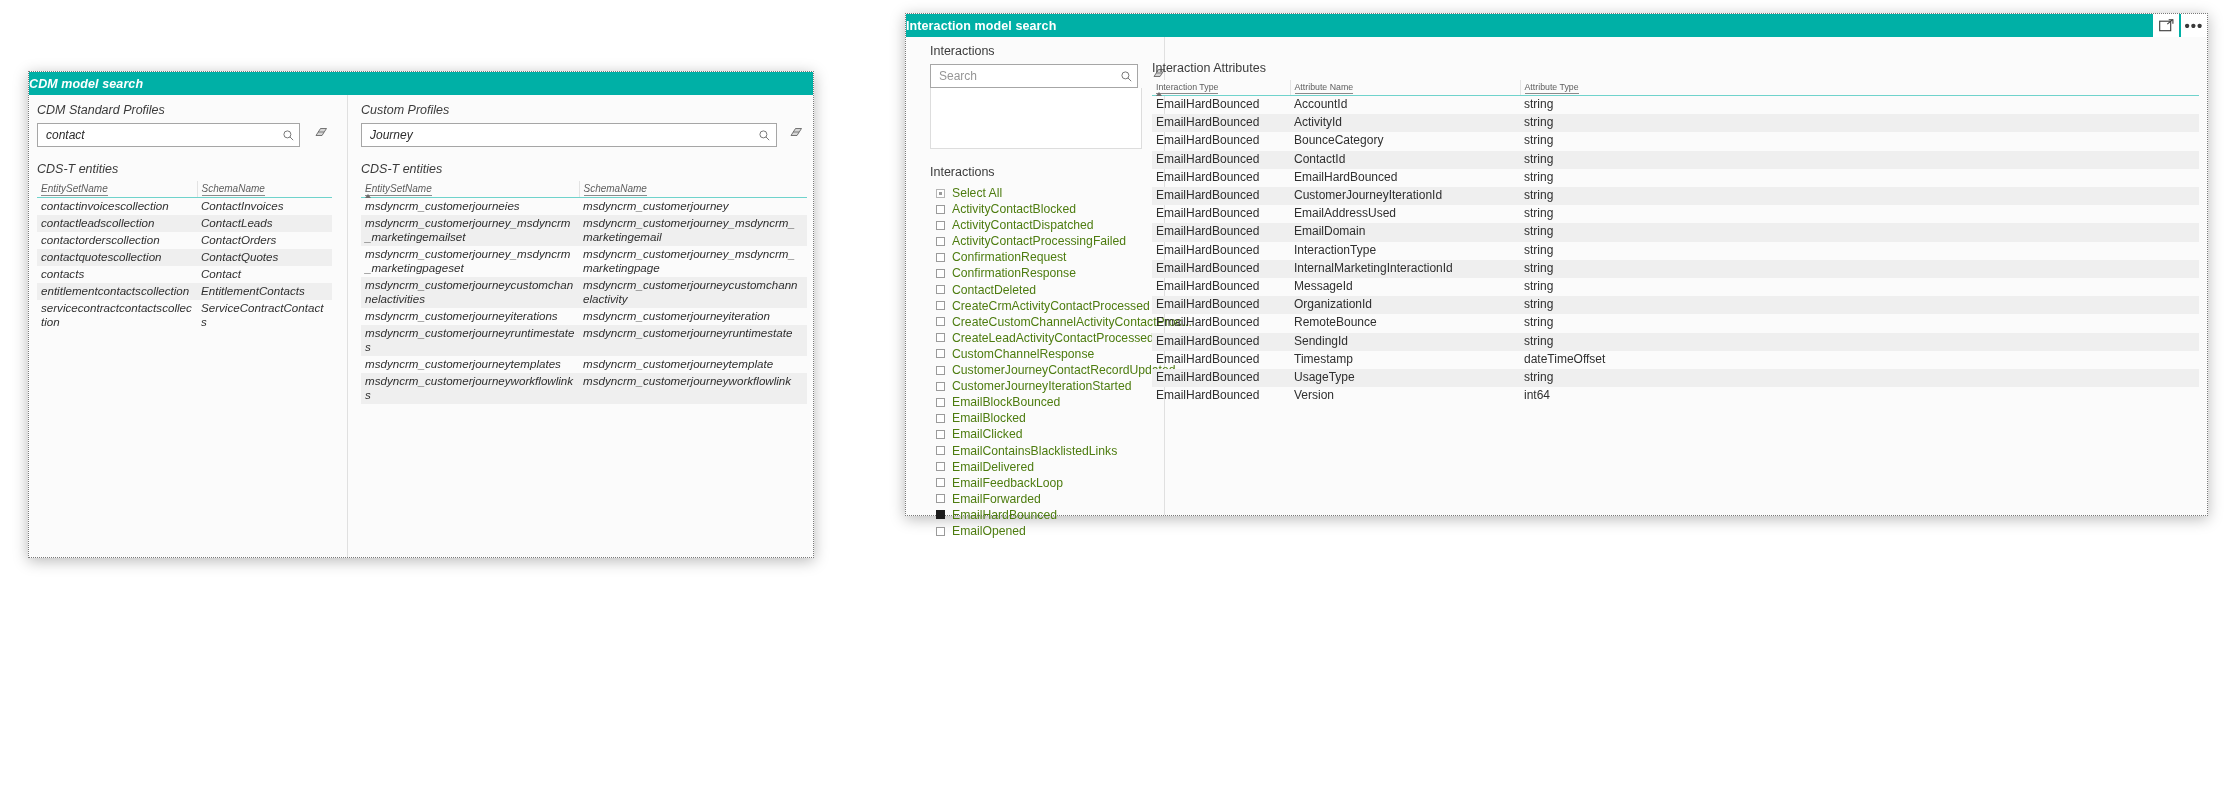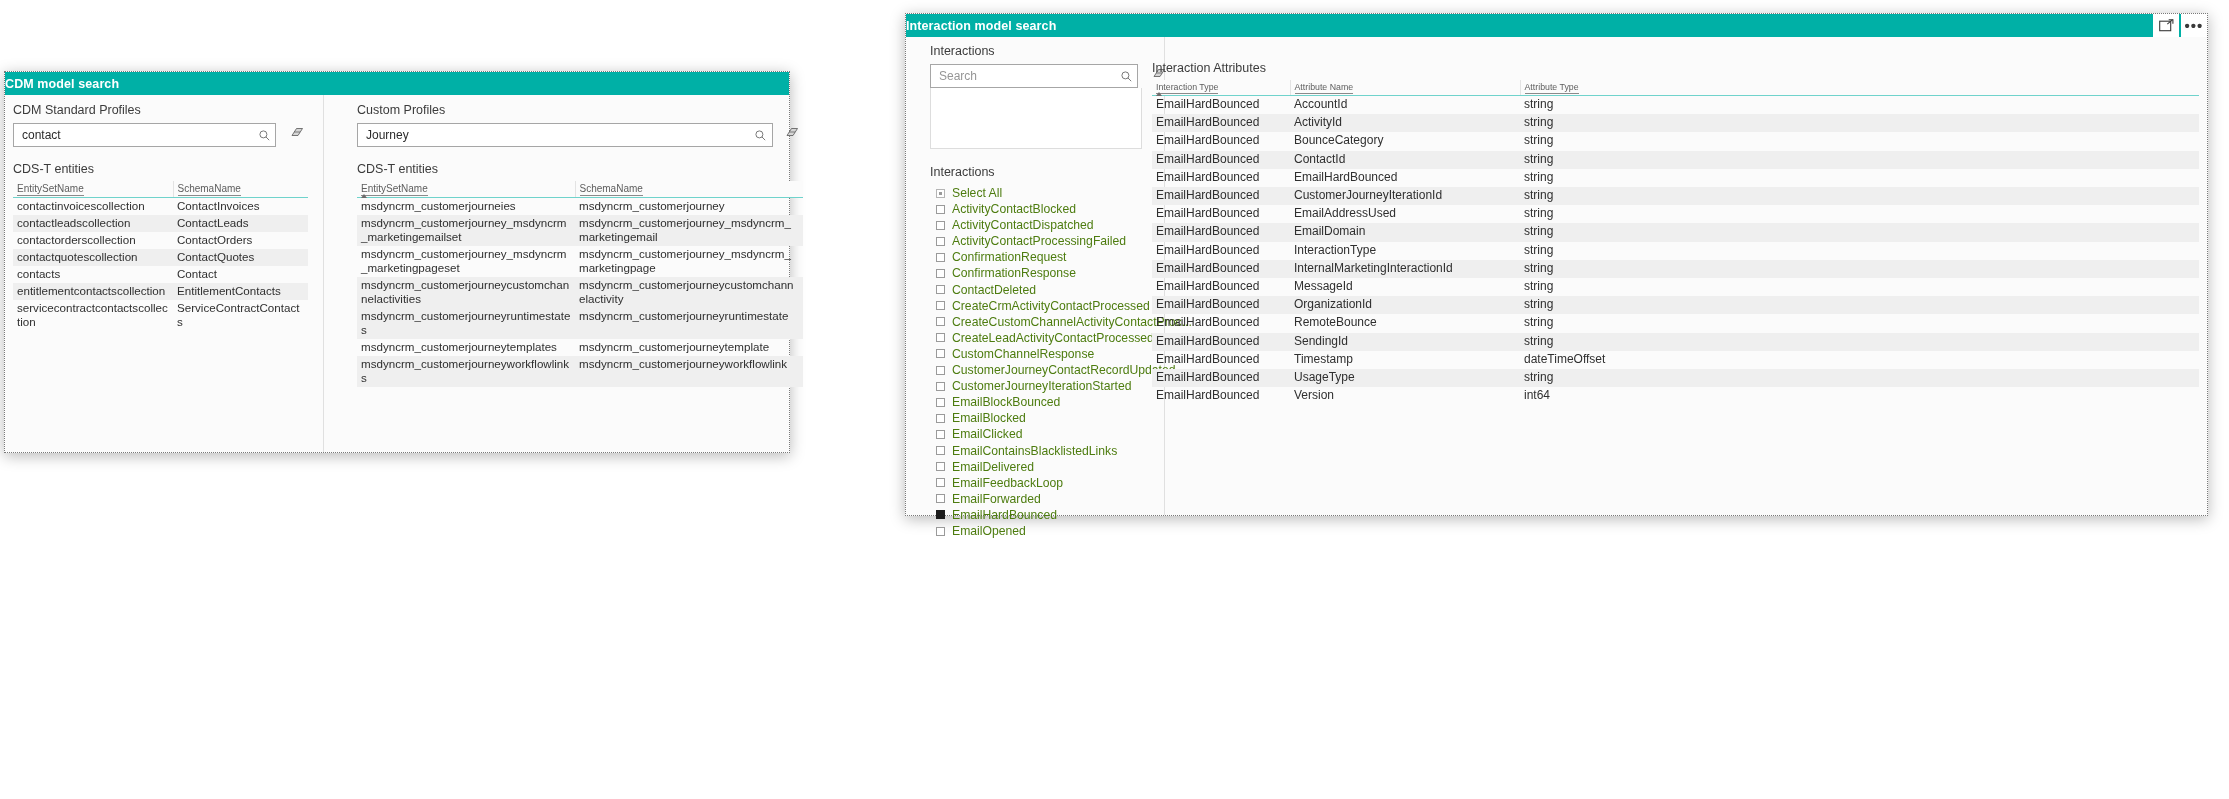--- a/index.html
+++ b/index.html
@@ -135,23 +135,23 @@
     left: 4px;
     bottom: -1px;
     width: 0; height: 0;
     border-left: 3px solid transparent;
     border-right: 3px solid transparent;
     border-bottom: 4px solid #6b6b6b;
   }
   .col-underline { border-bottom: 1px solid #8a8a8a; padding-bottom: 1px; }
 
   
-  #cdm-panel { left: 4px; top: 71px; width: 786px; height: 382px; }
+  #cdm-panel { left: 28px; top: 71px; width: 786px; height: 487px; font-style: italic; }
   #cdm-left  { position: absolute; left: 8px;  top: 8px; width: 295px; }
-  #cdm-right { position: absolute; left: 332px; top: 8px; width: 446px; margin-left: 20px; }
+  #cdm-right { position: absolute; left: 332px; top: 8px; width: 446px; }
   .cdm-col-sep {
     position: absolute;
     left: 318px; top: 0; bottom: 0;
     width: 1px; background: #e0e0e0;
   }
   #cdm-left .searchbox  { width: 268px; margin-top: 5px; }
   #cdm-right .searchbox { width: 446px; margin-top: 5px; }
   .with-eraser { display: flex; align-items: center; gap: 10px; }
   .entities-label { margin-top: 15px; margin-bottom: 4px; }
 
@@ -328,20 +328,24 @@
               <td>msdyncrm_customerjourney_msdyncrm_marketingemail</td>
             </tr>
             <tr>
               <td>msdyncrm_customerjourney_msdyncrm_marketingpageset</td>
               <td>msdyncrm_customerjourney_msdyncrm_marketingpage</td>
             </tr>
             <tr class="alt">
               <td>msdyncrm_customerjourneycustomchannelactivities</td>
               <td>msdyncrm_customerjourneycustomchannelactivity</td>
             </tr>
+            <tr>
+              <td>msdyncrm_customerjourneyiterations</td>
+              <td>msdyncrm_customerjourneyiteration</td>
+            </tr>
             <tr class="alt">
               <td>msdyncrm_customerjourneyruntimestates</td>
               <td>msdyncrm_customerjourneyruntimestate</td>
             </tr>
             <tr>
               <td>msdyncrm_customerjourneytemplates</td>
               <td>msdyncrm_customerjourneytemplate</td>
             </tr>
             <tr class="alt">
               <td>msdyncrm_customerjourneyworkflowlinks</td>

